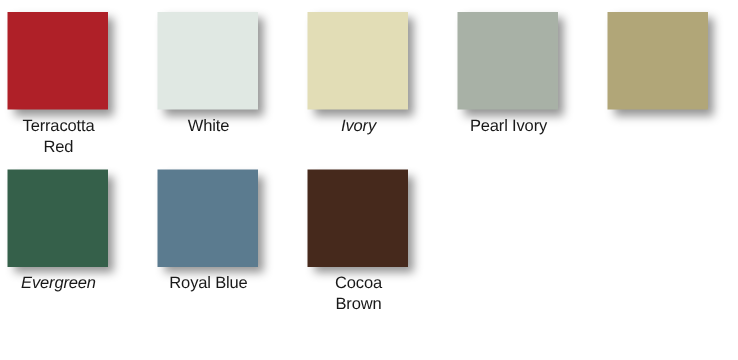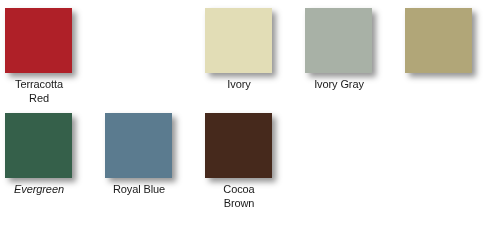--- a/index.html
+++ b/index.html
@@ -68,29 +68,33 @@
 <div id="palette">
 
   <div class="swatch-row row-0">
 
     <div class="swatch-cell" style="left:0px;">
       <div class="swatch-chip" style="background-color: rgb(175, 32, 40);"></div>
       <div class="swatch-label" style="color: rgb(25, 25, 25);">Terracotta
 Red</div>
     </div>
 
+    <div class="swatch-cell" style="left:100px;">
+      <div class="swatch-chip" style="background-color: rgb(224, 232, 227);"></div>
+      <div class="swatch-label" style="color: rgb(25, 25, 25);">White</div>
+    </div>
 
-    <div class="swatch-cell" style="left:200px;">
+    <div class="swatch-cell" style="left:200px;font-style:italic;">
       <div class="swatch-chip" style="background-color: rgb(226, 221, 182);"></div>
       <div class="swatch-label" style="color: rgb(25, 25, 25);">Ivory</div>
     </div>
 
     <div class="swatch-cell" style="left:300px;">
       <div class="swatch-chip" style="background-color: rgb(168, 177, 166);"></div>
-      <div class="swatch-label" style="color: rgb(25, 25, 25);">Ivory Gray</div>
+      <div class="swatch-label" style="color: rgb(25, 25, 25);">Pearl Ivory</div>
     </div>
 
     <div class="swatch-cell" style="left:400px;">
       <div class="swatch-chip" style="background-color: rgb(177, 166, 120);"></div>
     </div>
 
   </div>
 
   <div class="swatch-row row-1">
 

